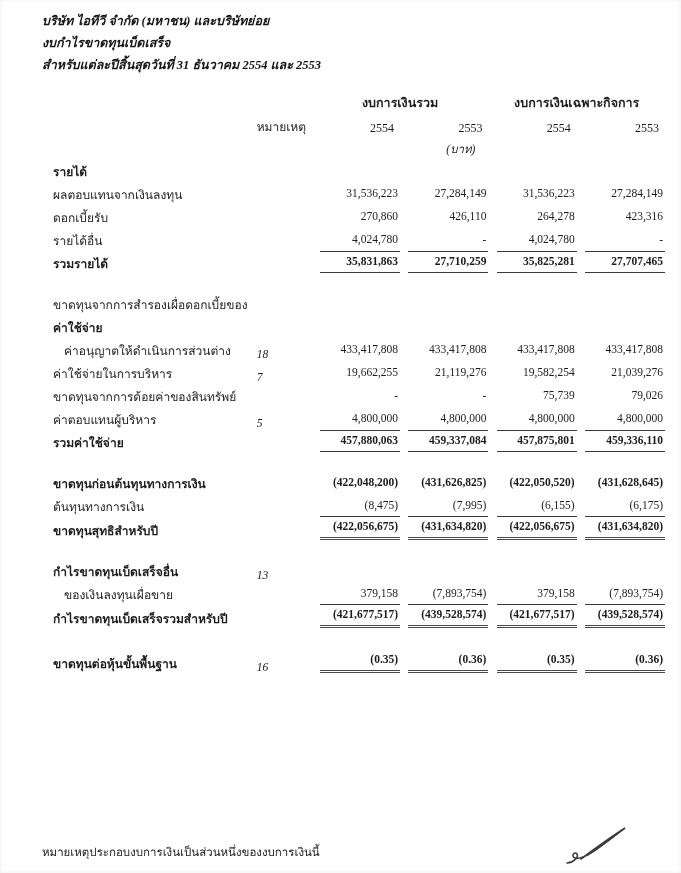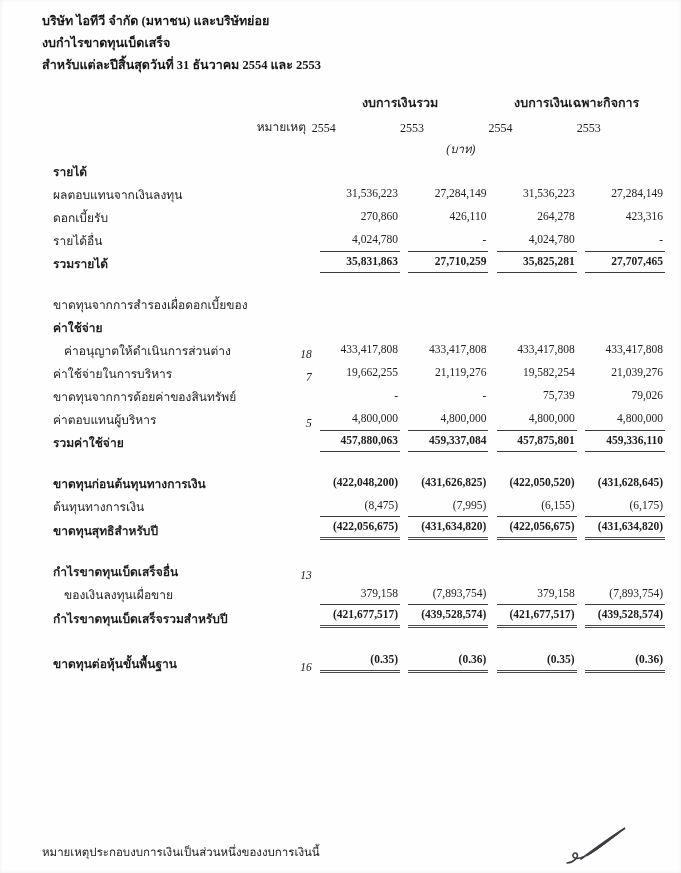--- a/index.html
+++ b/index.html
@@ -6,42 +6,42 @@
   html,body { background:#e8e8e6; }
   .page {
     position:relative;
     width:681px; height:873px;
     background:#fdfefd;
     font-family:"Liberation Serif","DejaVu Serif",serif;
     color:#1d1d1d;
     overflow:hidden;
     box-shadow:inset 0 0 4px rgba(0,0,0,.06);
   }
-  .doc-header { padding:10px 0 0 42px; }
+  .doc-header { padding:10px 0 0 42px;font-style:italic; }
   .doc-header div {
     font-weight:bold; font-size:12.5px; line-height:22px; color:#161616;
   }
   table.fin {
     border-collapse:collapse;
     margin:14px 0 0 53px;
     width:612px;
     table-layout:fixed;
     font-size:12px;
   }
   col.c-label { width:203px; }
   col.c-note  { width:55px; }
   col.c-num   { width:88px; }
   td, th { font-weight:normal; vertical-align:bottom; height:23px; }
   .ghead { text-align:center; font-weight:bold; font-size:12.5px; }
-  .yhead { text-align:left; font-size:12px; padding-right:6px; }
+  .yhead { text-align:right; font-size:12px; padding-right:6px; }
   .note-head { text-align:left; font-size:12px; }
   .unit-row td { text-align:center; font-style:italic; font-size:11.5px; height:22px; }
   td.label { text-align:left; font-size:12px; white-space:nowrap; overflow:hidden; }
   td.label.ind { padding-left:11px; }
-  td.note { text-align:right; font-style:italic; font-size:11.5px; }
+  td.note { text-align:left; font-style:italic; font-size:11.5px; }
   td.num { text-align:right; font-size:11.5px; }
   .b { font-weight:bold; }
   .numbox {
     display:inline-block; width:80px; text-align:right;
     padding:1px 2px 2px 0; line-height:17px;
   }
   .numbox.single { border-top:1px solid #3a3a3a; border-bottom:1px solid #3a3a3a; }
   .numbox.double { border-top:1px solid #3a3a3a; border-bottom:3px double #4a4a4a; }
   .numbox.dblonly { border-bottom:3px double #4a4a4a; }
   tr.spacer td { height:14px; }

